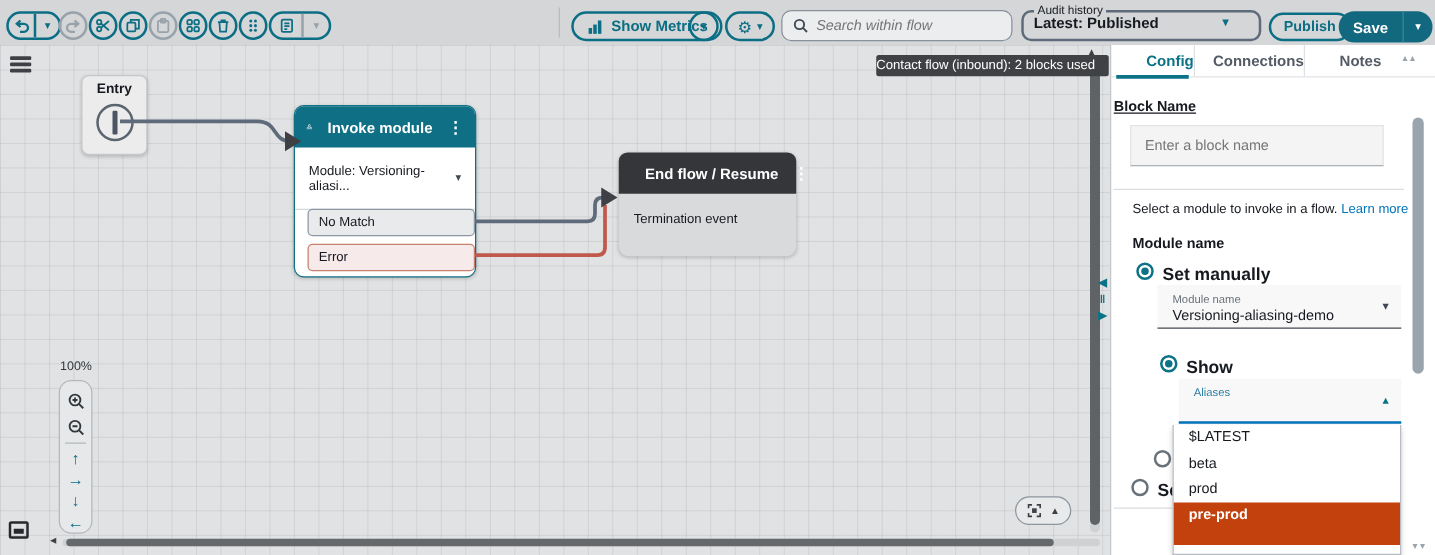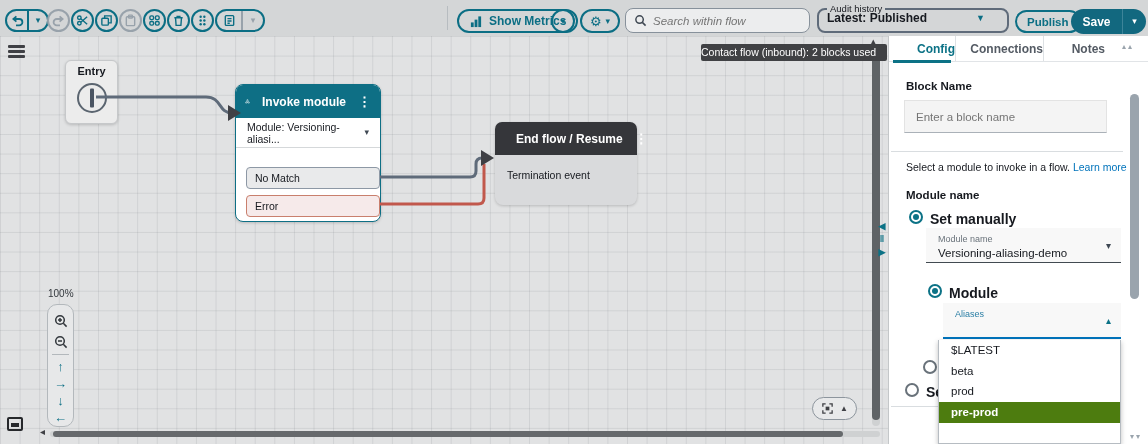--- a/index.html
+++ b/index.html
@@ -114,21 +114,21 @@
     border:1px solid #0e6f85;
   }
   .blk-header{
     height:33px; display:flex; align-items:center; gap:12px; padding:0 9px;
     border-radius:7px 7px 0 0; color:#fff;
   }
   .invoke-block .blk-header{ background:#0e6f85; }
   .blk-title{ font-size:12px; font-weight:bold; flex:1; white-space:nowrap; }
   .kebab{ font-size:13px; font-weight:bold; line-height:1; }
   .module-row{
-    height:30px; display:flex; align-items:center; justify-content:flex-end;
+    height:50px; display:flex; align-items:center; justify-content:flex-end;
     padding:0 11px; font-size:10.5px; border-bottom:1px solid #d5d8da;
   }
   .module-row .caret{ color:#3f4853; }
   .branch{
     position:absolute; left:10px; width:134px; height:22px; border-radius:4px;
     font-size:10.5px; display:flex; align-items:center; padding:0 8px;
   }
   .branch.no-match{ top:82px; background:#e9eaeb; border:1px solid #8d98a5; }
   .branch.error{ top:110px; background:#f6eaea; border:1px solid #c97f6d; }
   .end-block{ left:495px; top:86px; width:142px; height:83px; background:#d9dadc; }
@@ -204,21 +204,21 @@
   .module-select{ left:37px; top:192px; width:195px; height:35px; border-bottom:1px solid #424a51;}
   .alias-select{ left:54px; top:267px; width:178px; height:36px; border-bottom:2px solid #0073bb;}
   .alias-select .s-label{ color:#2b7fa5; }
   .alias-select .s-caret{ color:#0c7286; }
   .dropdown{
     position:absolute; left:49px; top:304px; width:183px; height:104px;
     background:#fff; border:1px solid #b6bcc2; border-top:none;
     box-shadow:0 2px 5px rgba(0,0,0,.25); z-index:8;
   }
   .opt{ height:20.5px; line-height:20.5px; padding-left:12px; font-size:11.5px; color:#16191f;}
-  .opt.selected{ background:#4d7c0f; color:#fff; font-weight:bold; height:21px; line-height:21px;}
+  .opt.selected{ background:#c2410c; color:#fff; font-weight:bold; height:34px; line-height:21px;}
   .panel-vscroll{ position:absolute; left:241px; top:58px; width:9px; height:205px;
     background:#9aa4ad; border-radius:5px;}
   .panel-dncarets{ position:absolute; right:6px; bottom:3px; font-size:8px; color:#9aa4ad; letter-spacing:2px;}
   svg{ display:block; }
 </style>
 </head>
 <body>
 
 <div id="app">
 
@@ -468,21 +468,21 @@
         </div>
       <div class="tab t1">
           <span>Connections</span>
         </div>
       <div class="tab t2">
           <span>Notes</span>
         </div>
     </div>
     <div class="panel-upcarets">▴▴</div>
 
-    <div class="p-label" style="left:17px; top:44px;">Block Name</div>
+    <div class="p-label" style="left:2px; top:44px;text-decoration:underline;">Block Name</div>
     <input class="blockname-input" type="text" placeholder="Enter a block name" style="">
 
     <div class="p-div" style="top:115px;"></div>
 
     <div class="intro">
       <span>Select a module to invoke in a flow.</span>
       <a href="#">Learn more</a>
     </div>
 
     <div class="p-label" style="left:17px; top:153px;">Module name</div>
@@ -490,21 +490,21 @@
     <div class="radio sel" style="left:20px; top:174px;"></div>
     <div class="r-label" style="left:41px; top:175px;">Set manually</div>
 
     <div class="select-box module-select">
       <div class="s-label">Module name</div>
       <div class="s-val">Versioning-aliasing-demo</div>
       <span class="s-caret">▾</span>
     </div>
 
     <div class="radio sel" style="left:39px; top:248px;"></div>
-    <div class="r-label" style="left:60px; top:249px;">Module</div>
+    <div class="r-label" style="left:60px; top:249px;">Show</div>
 
     <div class="select-box alias-select">
       <div class="s-label">Aliases</div>
       <span class="s-caret">▴</span>
     </div>
 
     <div class="radio unsel" style="left:34px; top:324px;"></div>
     <div class="radio unsel" style="left:16px; top:347px;"></div>
     <div class="r-label" style="left:37px; top:348px;">Set</div>
     <div class="p-div" style="top:370px; width:47px;"></div>

